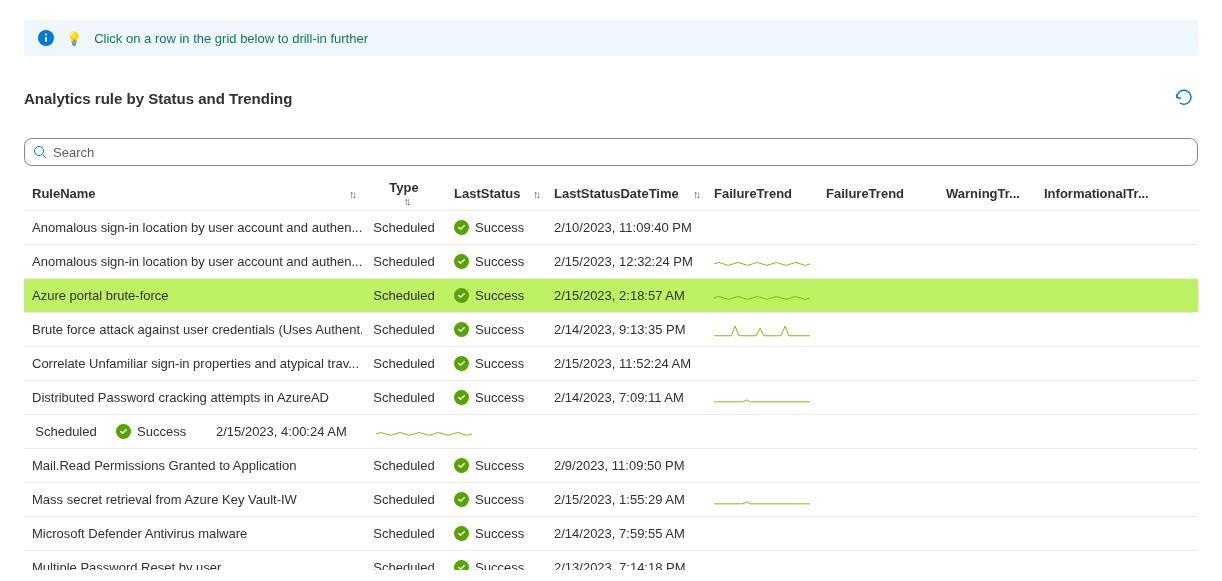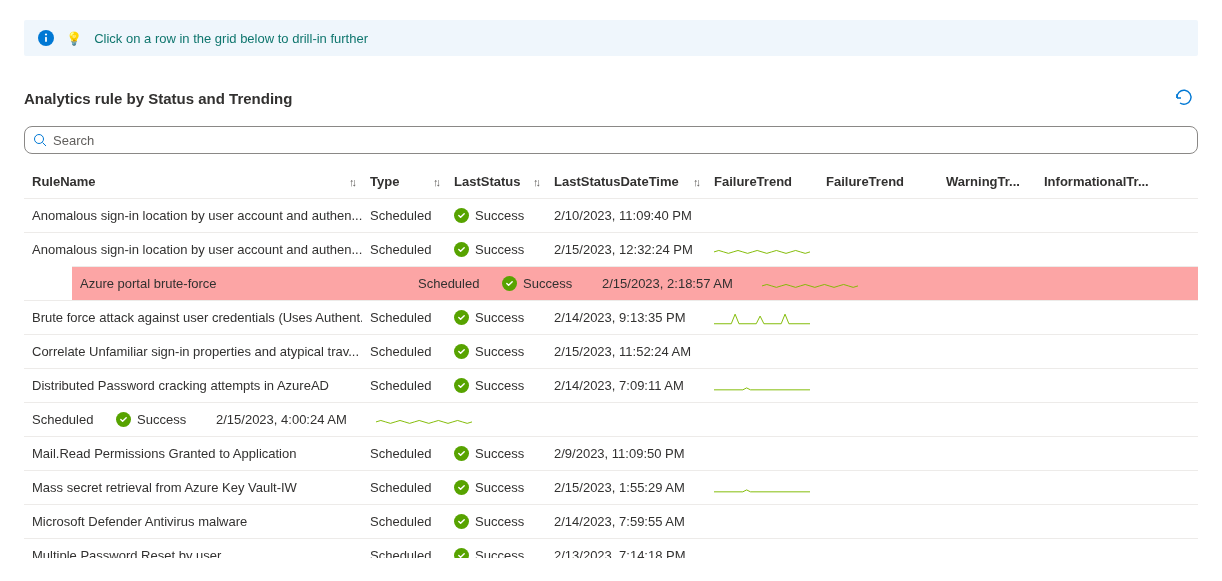--- a/index.html
+++ b/index.html
@@ -26,21 +26,21 @@
     gap: 12px;
     margin-bottom: 28px;
   }
   .info-icon svg { display: block; }
   .bulb-icon { font-size: 13px; }
   .banner-text { color: #0f766e; font-size: 13px; }
   .section-header {
     display: flex;
     align-items: center;
     justify-content: space-between;
-    margin-bottom: 14px;
+    margin-bottom: 26px;
   }
   .section-title {
     font-size: 15px;
     font-weight: 600;
     color: #323130;
   }
   .undo-btn {
     background: none;
     border: none;
     padding: 4px;
@@ -112,33 +112,33 @@
     background: #f3f2f1;
     height: 14px;
   }
   .grid-row {
     display: flex;
     align-items: center;
     height: 34px;
     border-top: 1px solid #edebe9;
     cursor: pointer;
   }
-  .grid-row.selected { background: #fca5a5; margin-left: 48px; }
+  .grid-row.selected { background: #bef264; }
   .cell {
     padding: 0 8px;
     font-size: 13px;
     color: #323130;
     white-space: nowrap;
     overflow: hidden;
     text-overflow: ellipsis;
     display: flex;
     align-items: center;
   }
   .col-rulename { width: 338px; flex-shrink: 0; }
-  .col-type { width: 84px; flex-shrink: 0; }
+  .col-type { width: 84px; flex-shrink: 0; flex-direction: column; }
   .col-laststatus { width: 100px; flex-shrink: 0; }
   .col-lastdatetime { width: 160px; flex-shrink: 0; }
   .col-successtrend { width: 112px; flex-shrink: 0; }
   .col-failuretrend { width: 112px; flex-shrink: 0; }
   .col-warningtrend { width: 106px; flex-shrink: 0; justify-content: center; }
   .col-infotrend { width: 120px; flex-shrink: 0; }
   .status-cell { display: flex; align-items: center; gap: 6px; }
   .success-icon {
     width: 15px; height: 15px;
     border-radius: 50%;

